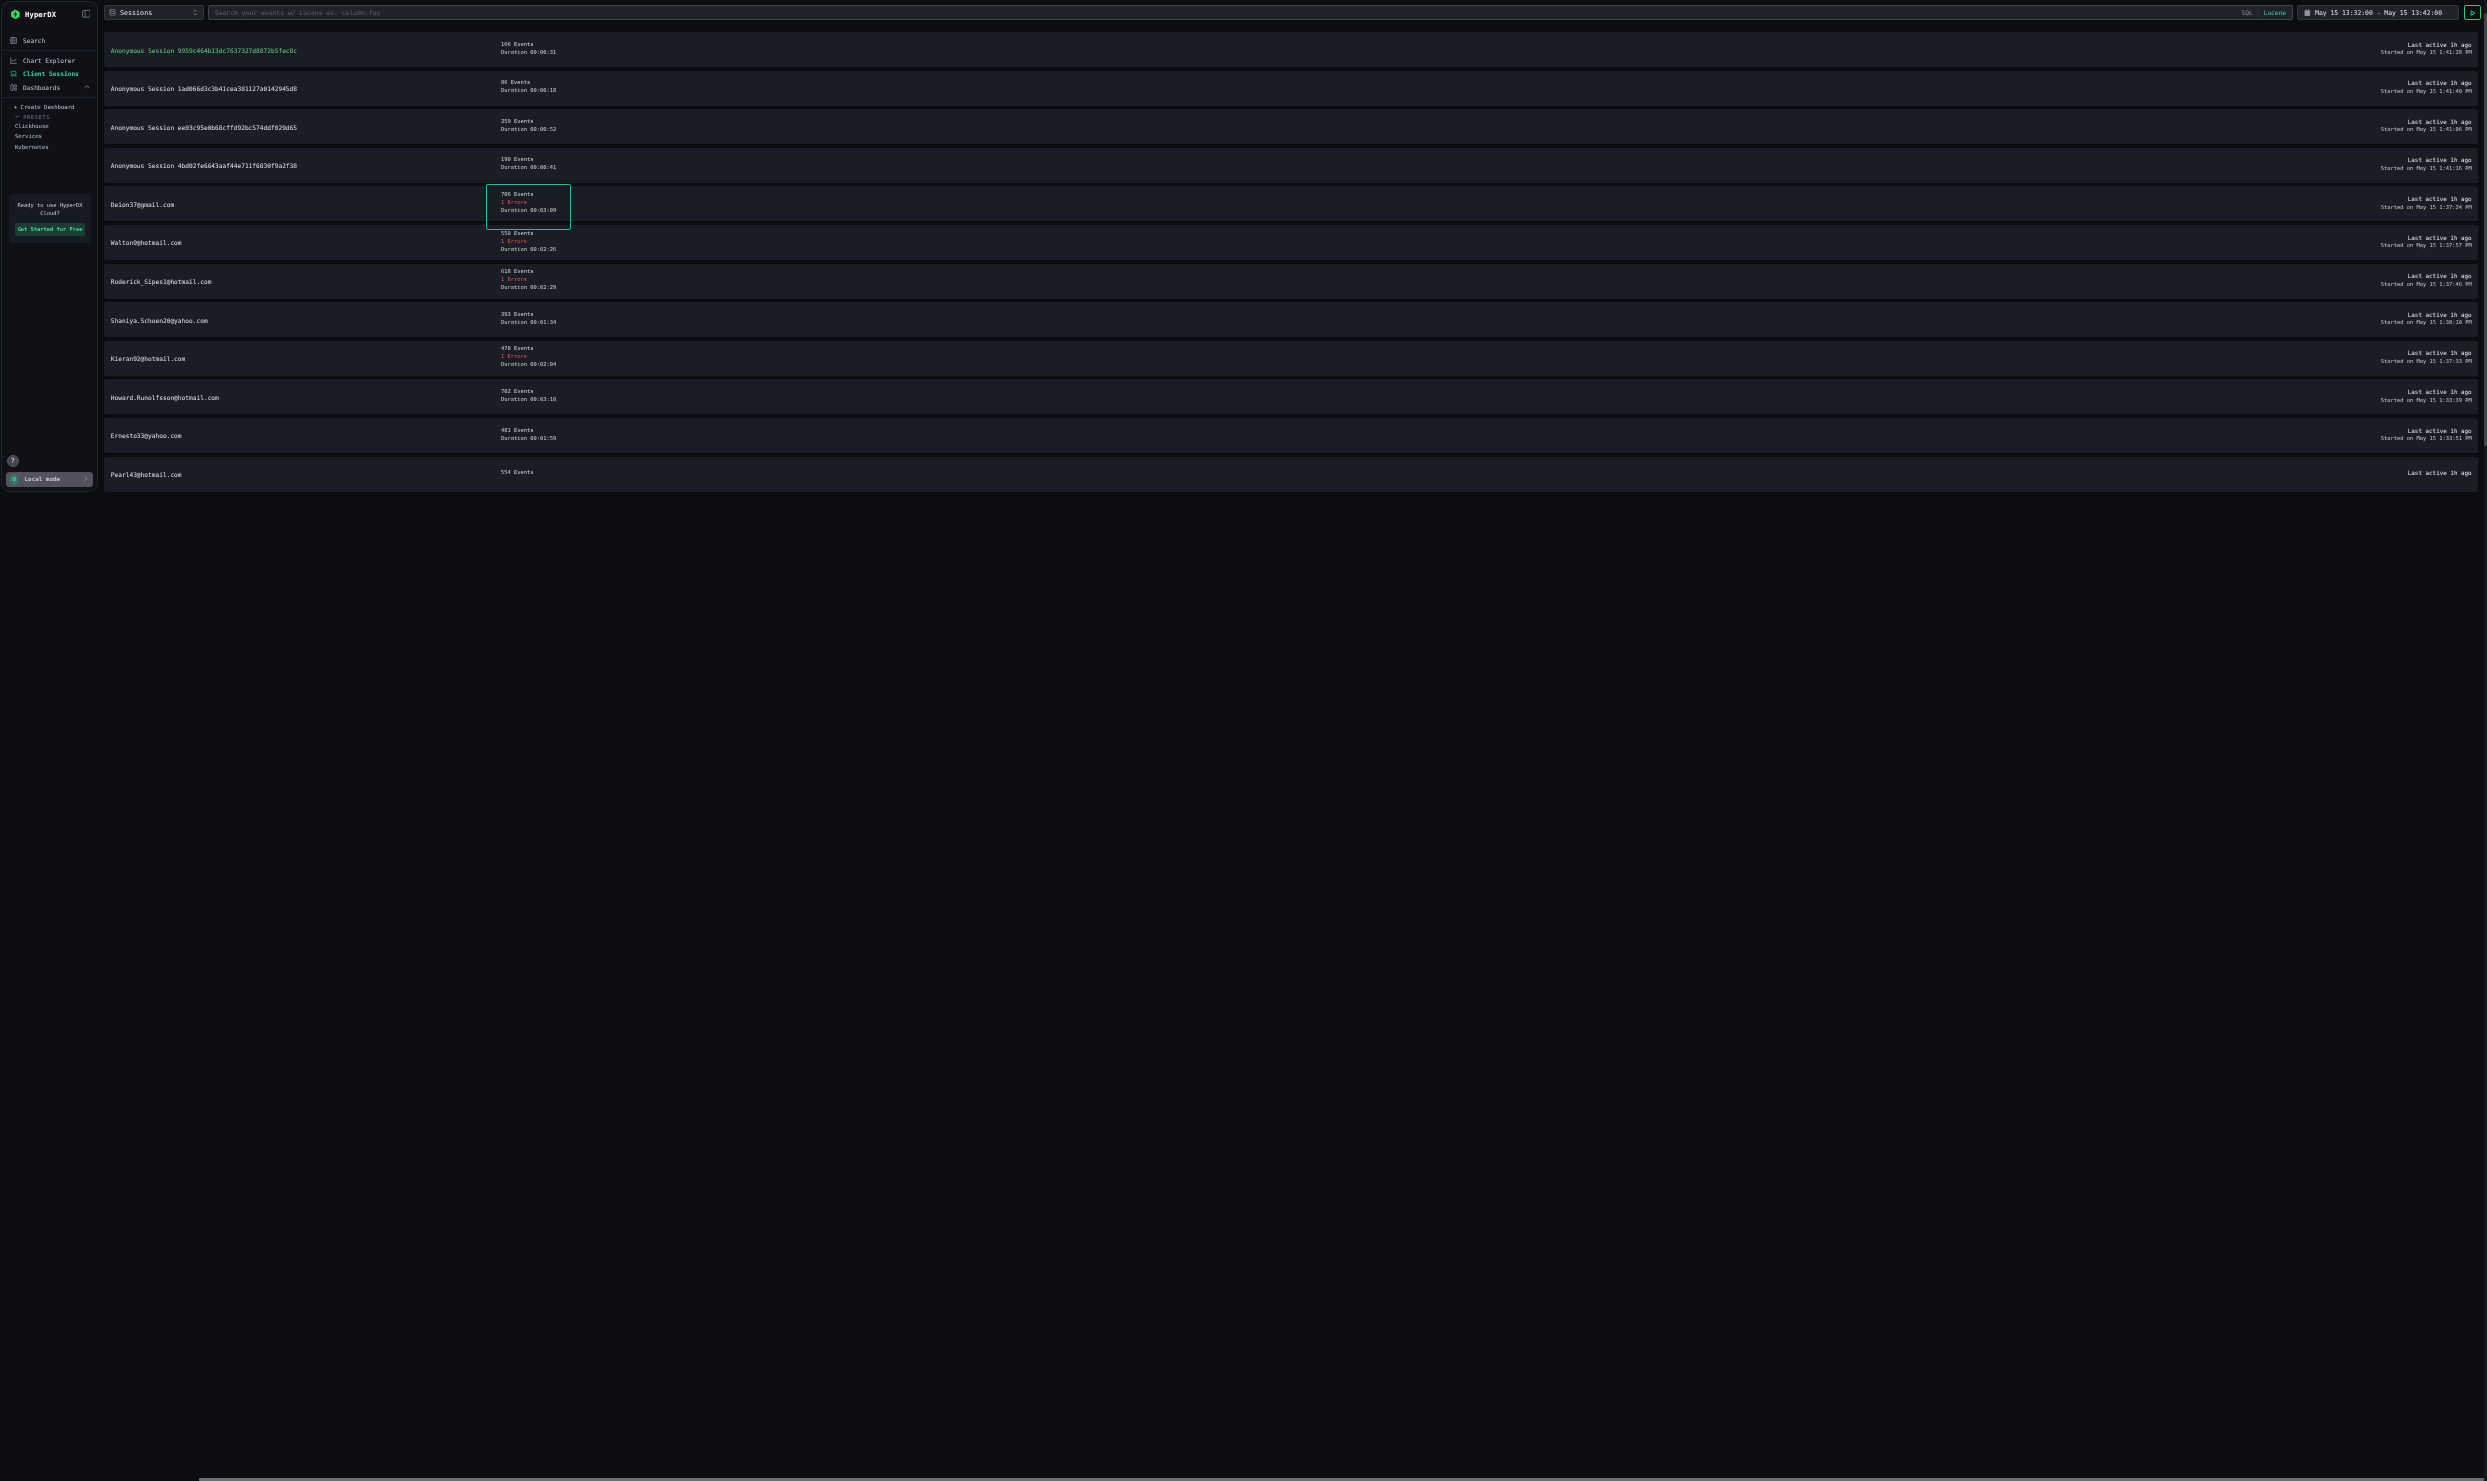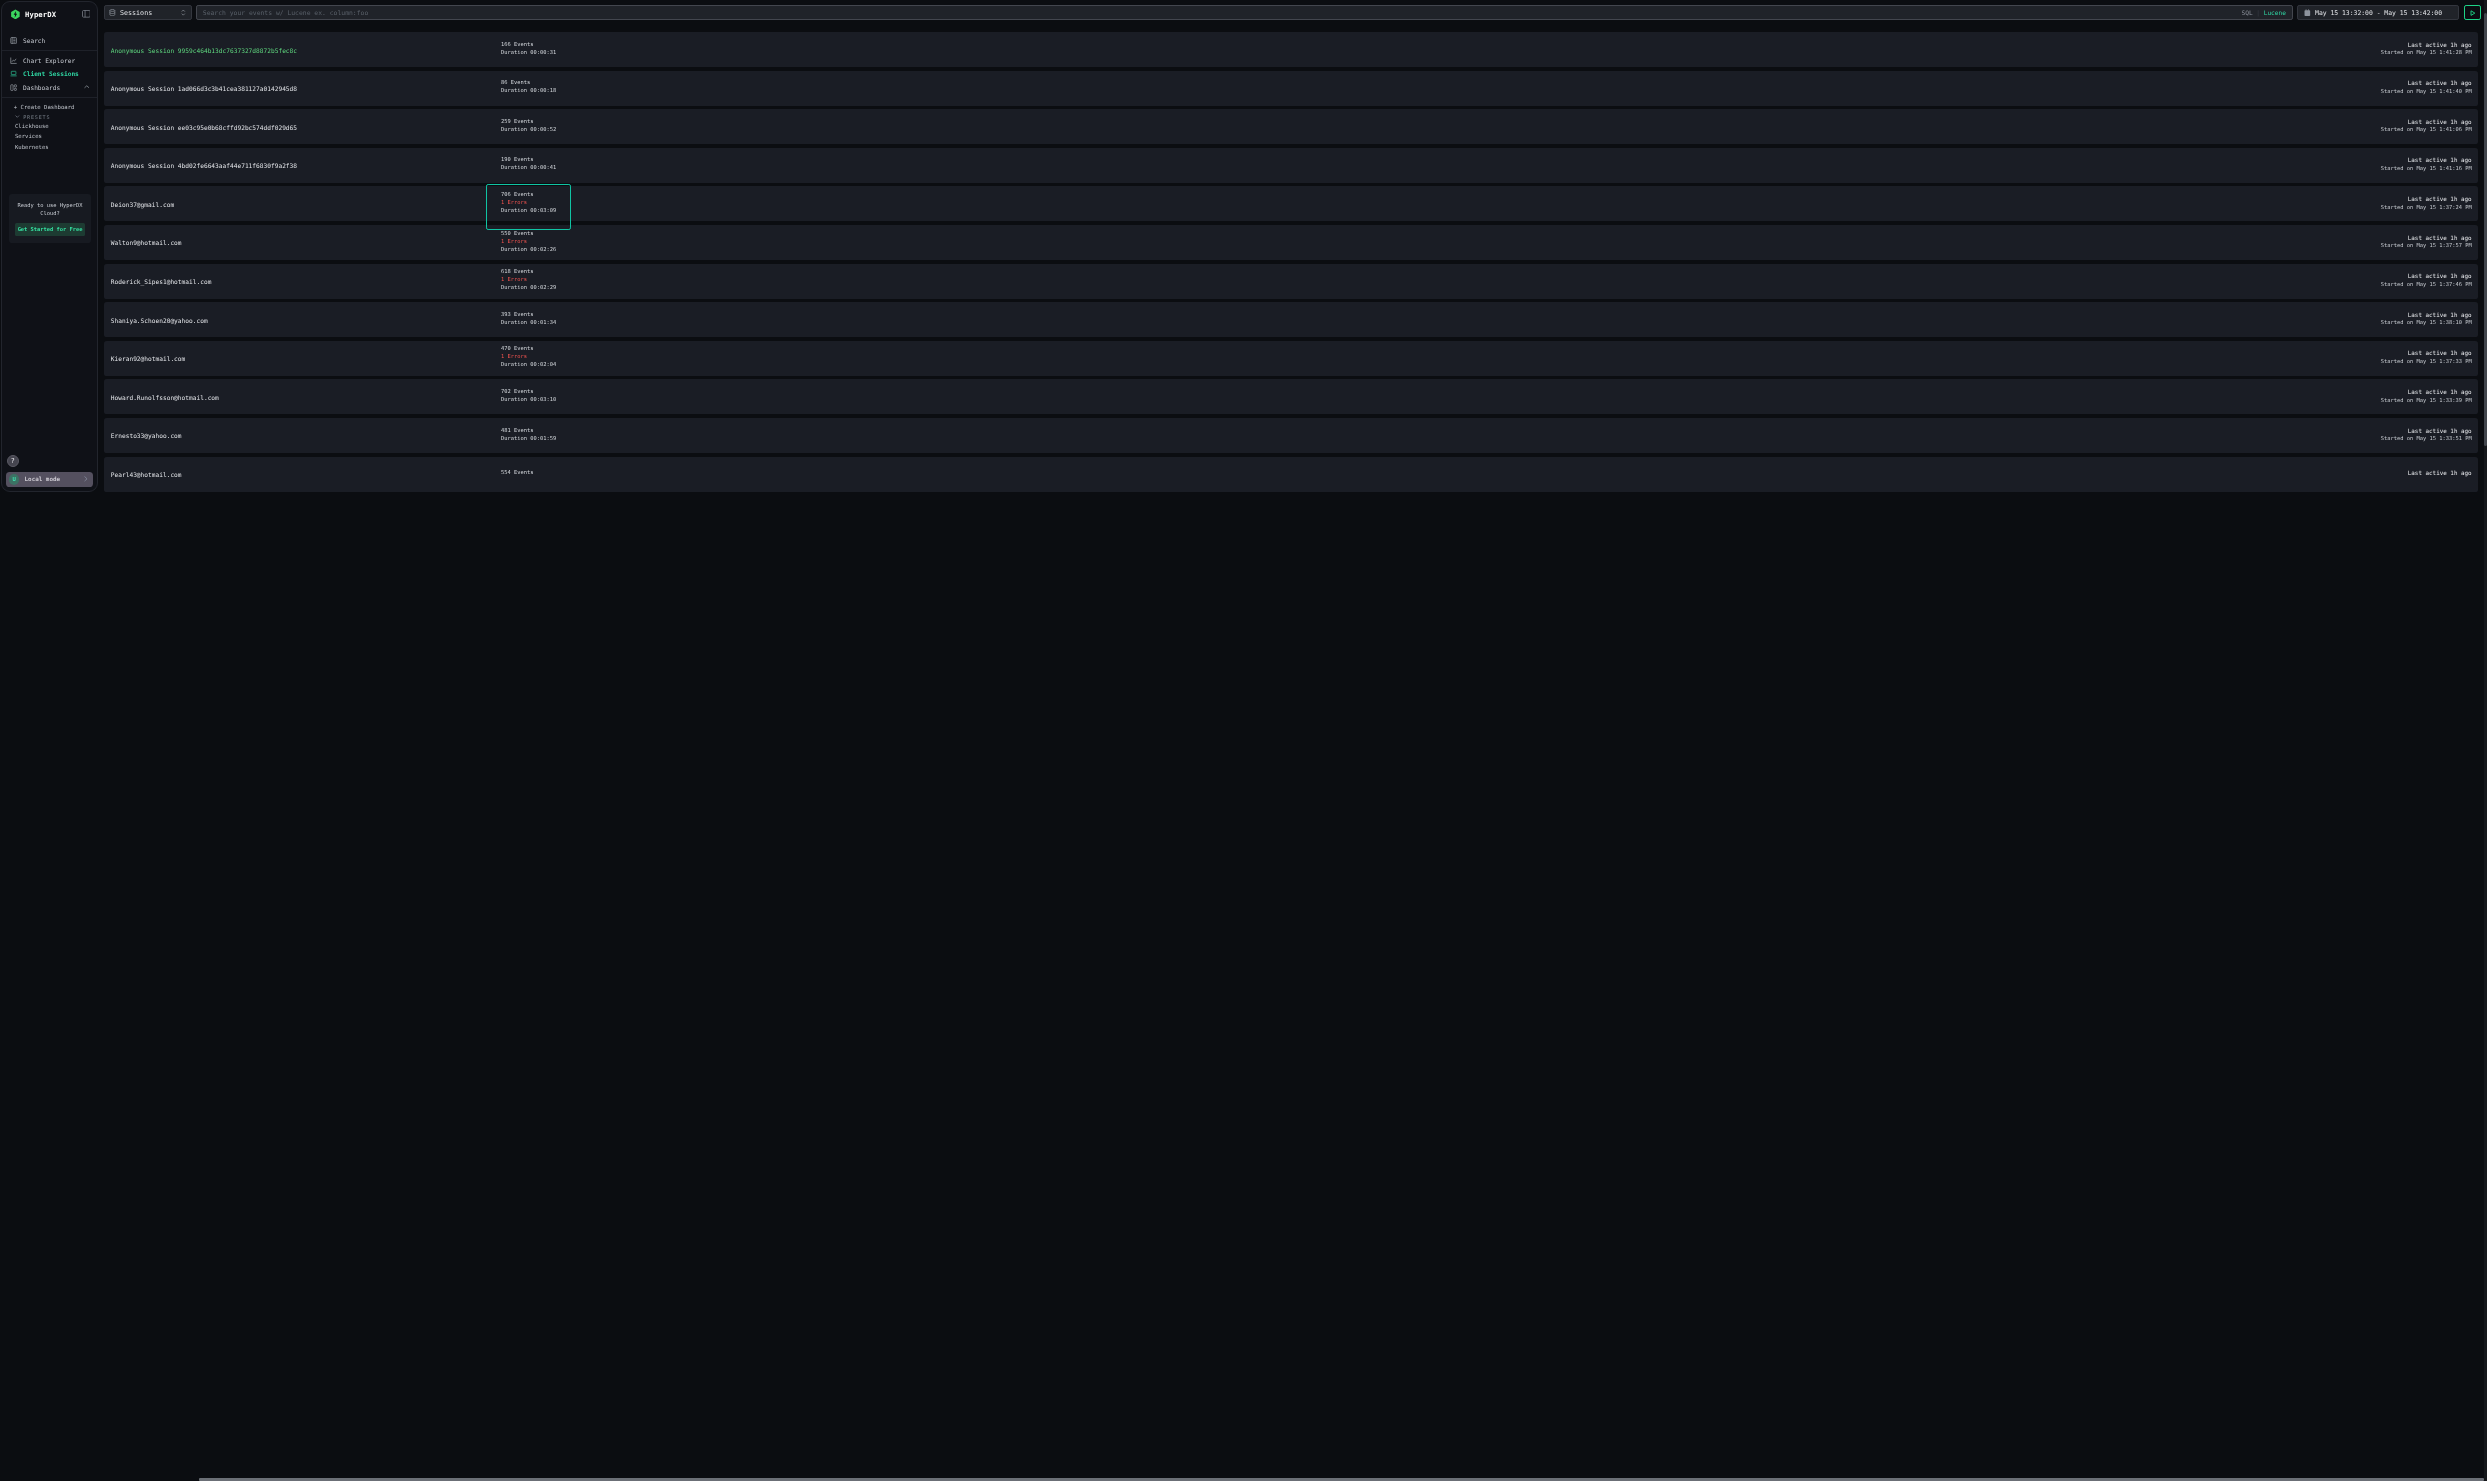--- a/index.html
+++ b/index.html
@@ -51,21 +51,21 @@
                   display:flex; align-items:center; justify-content:center; flex:none; }
   .local-label { margin-left:5.1px; color:#cfccd4; font-size:5.9px; font-weight:bold; }
   .local-chev { margin-left:auto; color:#8b93a5; display:flex; }
 
   
   .main { position:absolute; left:99px; top:0; right:0; bottom:0; }
   .topbar { position:absolute; top:5.1px; left:4.6px; right:6.2px; height:15.4px;
             display:flex; gap:4.6px; }
   .tb-box { background:#202329; border:0.5px solid #33363e; border-radius:2.1px;
             display:flex; align-items:center; }
-  .src-select { width:88px; padding:0 4.6px; cursor:pointer; }
+  .src-select { width:100px; padding:0 4.6px; cursor:pointer; }
   .src-select .dbico { color:#9aa0a8; display:flex; margin-right:4.1px; }
   .src-label { color:#e3e5e9; font-size:6.7px; }
   .src-chevrons { margin-left:auto; color:#9aa0a8; display:flex; }
   .search-box { flex:1; border-color:#43464e; padding:0 5.6px; cursor:text; }
   .search-ph { color:#596069; font-size:6.4px; white-space:nowrap; overflow:hidden; }
   .search-modes { margin-left:auto; display:flex; align-items:center; gap:3.6px; font-size:6.2px; }
   .mode-sql { color:#8e949e; cursor:pointer; }
   .mode-div { color:#3a3e46; }
   .mode-lucene { color:#2fd6a3; cursor:pointer; }
   .date-box { width:162px; padding:0 5.6px; cursor:pointer; }

